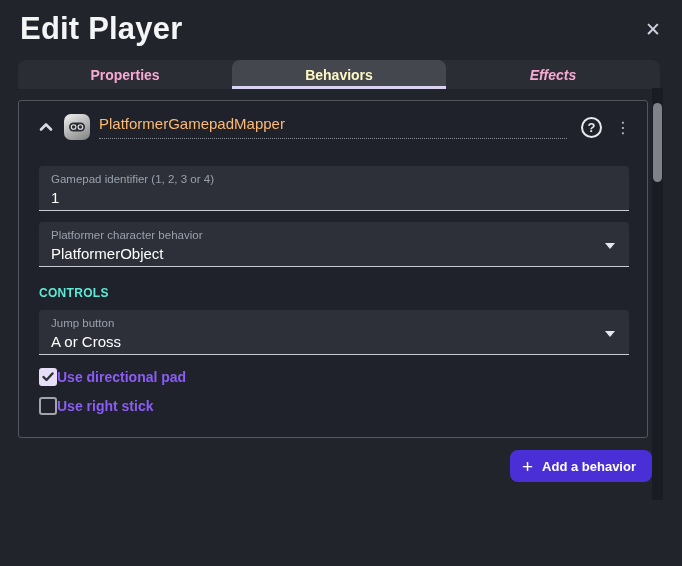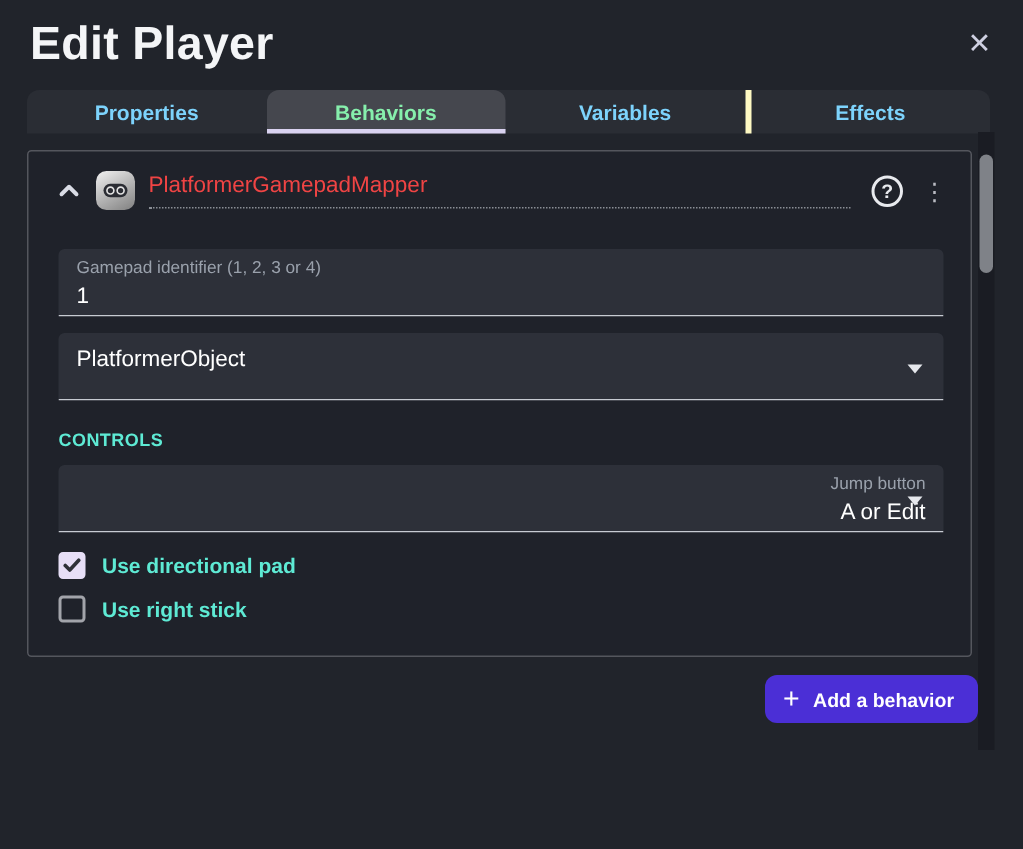--- a/index.html
+++ b/index.html
@@ -14,69 +14,69 @@
   :root { --accent:#4b2fd6; --tab-underline:#d9d2f0; --check-bg:#e7dff7; }
 
   
   .dlg-title { position:absolute; left:20px; top:11px; font-size:31px; font-weight:bold; color:#f4f5f7; letter-spacing:.2px; }
   .close-btn { position:absolute; right:16px; top:16px; width:26px; height:26px; border:none; background:transparent;
     color:#cfd0e2; font-size:19px; line-height:26px; text-align:center; cursor:pointer; font-family:"DejaVu Sans", sans-serif; }
 
   
   .tabbar { position:absolute; left:18px; top:60px; width:642px; height:29px; display:flex; background:#2a2d34; border-radius:8px 8px 0 0; }
   .tab { flex:1; position:relative; display:flex; align-items:center; justify-content:center;
-    font-size:14px; font-weight:bold; color:#7dd3fc; cursor:pointer; }
-  .tab.divided { border-left:4px solid #fef9c3; }
-  .tab.active { background:#45474e; color:#86efac; border-radius:8px 8px 0 0; border-left:none; }
+    font-size:14px; font-weight:bold; color:#f9a8d4; cursor:pointer; }
+  .tab.divided { border-left:4px solid #fef9c3;font-style:italic; }
+  .tab.active { background:#45474e; color:#fef9c3; border-radius:8px 8px 0 0; border-left:none; }
   .tab.active + .tab { border-left:none; }
   .tab.active::after { content:""; position:absolute; left:0; right:0; bottom:0; height:3px; background:var(--tab-underline); }
 
   
   .scroll-track { position:absolute; left:652px; top:88px; width:11px; height:412px; background:#1a1c23; }
   .scroll-thumb { position:absolute; left:1px; top:15px; width:9px; height:79px; background:#7f8288; border-radius:4.5px; cursor:grab; }
 
   
   .card { position:absolute; left:18px; top:100px; width:630px; height:338px;
     background:#1f222a; border:1px solid #54565d; border-radius:3px; }
   .card-header { display:flex; align-items:center; margin:11px 16px 0 18px; height:30px; }
   .icon-btn { background:transparent; border:none; cursor:pointer; display:flex; align-items:center; justify-content:center; }
   .chev { width:18px; height:18px; }
   .badge { width:26px; height:26px; border-radius:7px; margin:0 9px 0 9px; flex:0 0 auto;
     background:linear-gradient(150deg,#f2f2f2 0%,#bdbdbd 45%,#808080 100%);
     display:flex; align-items:center; justify-content:center; }
   .name-wrap { flex:1; border-bottom:1px dotted #8a8e95; padding-bottom:5px; margin-right:14px; cursor:text; }
-  .behavior-name { font-size:15px; color:#ef4444; }
+  .behavior-name { font-size:15px; color:#fdba74; }
   .help-circle { width:21px; height:21px; border:2px solid #e8eaee; border-radius:50%;
     color:#e8eaee; font-size:13px; font-weight:bold; line-height:17px; text-align:center; margin-right:13px; flex:0 0 auto; background:transparent; cursor:pointer; }
   .kebab { font-size:16px; color:#b9bbc2; width:16px; font-family:"DejaVu Sans", sans-serif; background:transparent; border:none; cursor:pointer; }
 
   .card-body { padding:0 18px 0 20px; }
   .field { background:#2d3039; border-bottom:1px solid #c7cbd2; border-radius:4px 4px 0 0;
     height:45px; padding:6px 12px 17px 12px; position:relative; cursor:text; }
   .field.dd { cursor:pointer; }
   .f-label { font-size:11.5px; color:#9aa1ac; line-height:14px; }
   .f-value { font-size:15px; color:#fff; line-height:20px; margin-top:2px; }
   .mt-first { margin-top:24px; }
   .mt-f2 { margin-top:11px; }
   .caret { position:absolute; right:14px; top:21px; width:0; height:0;
     border-left:5px solid transparent; border-right:5px solid transparent; border-top:6px solid #e6e8ed; }
 
   .controls-heading { margin-top:19px; font-size:12px; font-weight:bold; color:#5eead4; letter-spacing:.3px; }
-  .mt-f3 { margin-top:10px;text-align:right; }
+  .mt-f3 { margin-top:10px; }
 
   .cb-row { display:flex; align-items:center; margin-top:13px; }
   .cb-row + .cb-row { margin-top:11px; }
   .cb-item { display:flex; align-items:center; cursor:pointer; }
   .cb-item + .cb-item { margin-left:26px;flex-direction:column; }
   .cb-box { width:18px; height:18px; border-radius:3px; border:2px solid #a2a4aa; background:transparent;
     display:flex; align-items:center; justify-content:center; flex:0 0 auto; }
   .cb-item.checked .cb-box { background:var(--check-bg); border-color:var(--check-bg); }
   .cb-box svg { display:none; }
   .cb-item.checked .cb-box svg { display:block; }
-  .cb-label { margin-left:11px; font-size:14px; font-weight:600; color:#5eead4; }
+  .cb-label { font-size:14px; font-weight:600; color:#8b5cf6; }
 
   
   .add-btn { position:absolute; right:30px; top:450px; height:32px; padding:0 16px 0 12px;
     background:var(--accent); border:none; border-radius:8px; color:#fff;
     display:flex; align-items:center; gap:9px; cursor:pointer; }
   .add-plus { font-size:19px; font-weight:400; line-height:1; }
   .add-label { font-size:13px; font-weight:bold; }
 
   
   .footer { position:absolute; left:0; bottom:0; width:682px; height:66px; }
@@ -87,21 +87,20 @@
 <div>
 
   <div class="dlg-title">Edit Player</div>
   <button class="close-btn">
     <span>✕</span>
   </button>
 
   <div class="tabbar">
     <div class="tab">Properties</div>
     <div class="tab active">Behaviors</div>
-    <div class="tab">Variables</div>
     <div class="tab divided">Effects</div>
   </div>
 
   <div class="scroll-track">
     <div class="scroll-thumb"></div>
   </div>
 
   <div class="card">
     <div class="card-header">
       <button class="icon-btn">
@@ -127,29 +126,30 @@
       </button>
     </div>
 
     <div class="card-body">
       <div class="field mt-first">
         <div class="f-label">Gamepad identifier (1, 2, 3 or 4)</div>
         <div class="f-value">1</div>
       </div>
 
       <div class="field dd mt-f2">
+        <div class="f-label">Platformer character behavior</div>
         <div class="f-value">PlatformerObject</div>
         <span class="caret"></span>
       </div>
 
       <div class="controls-heading">CONTROLS</div>
 
       <div class="field dd mt-f3">
         <div class="f-label">Jump button</div>
-        <div class="f-value">A or Edit</div>
+        <div class="f-value">A or Cross</div>
         <span class="caret"></span>
       </div>
 
       <div class="cb-row">
         <div class="cb-item checked">
           <span class="cb-box">
             <svg width="12" height="10" viewBox="0 0 12 10">
               <polyline points="1.5,5 4.5,8 10.5,1.5" fill="none" stroke="#2e3138" stroke-width="2.4" stroke-linecap="round" stroke-linejoin="round"></polyline>
             </svg>
           </span>

